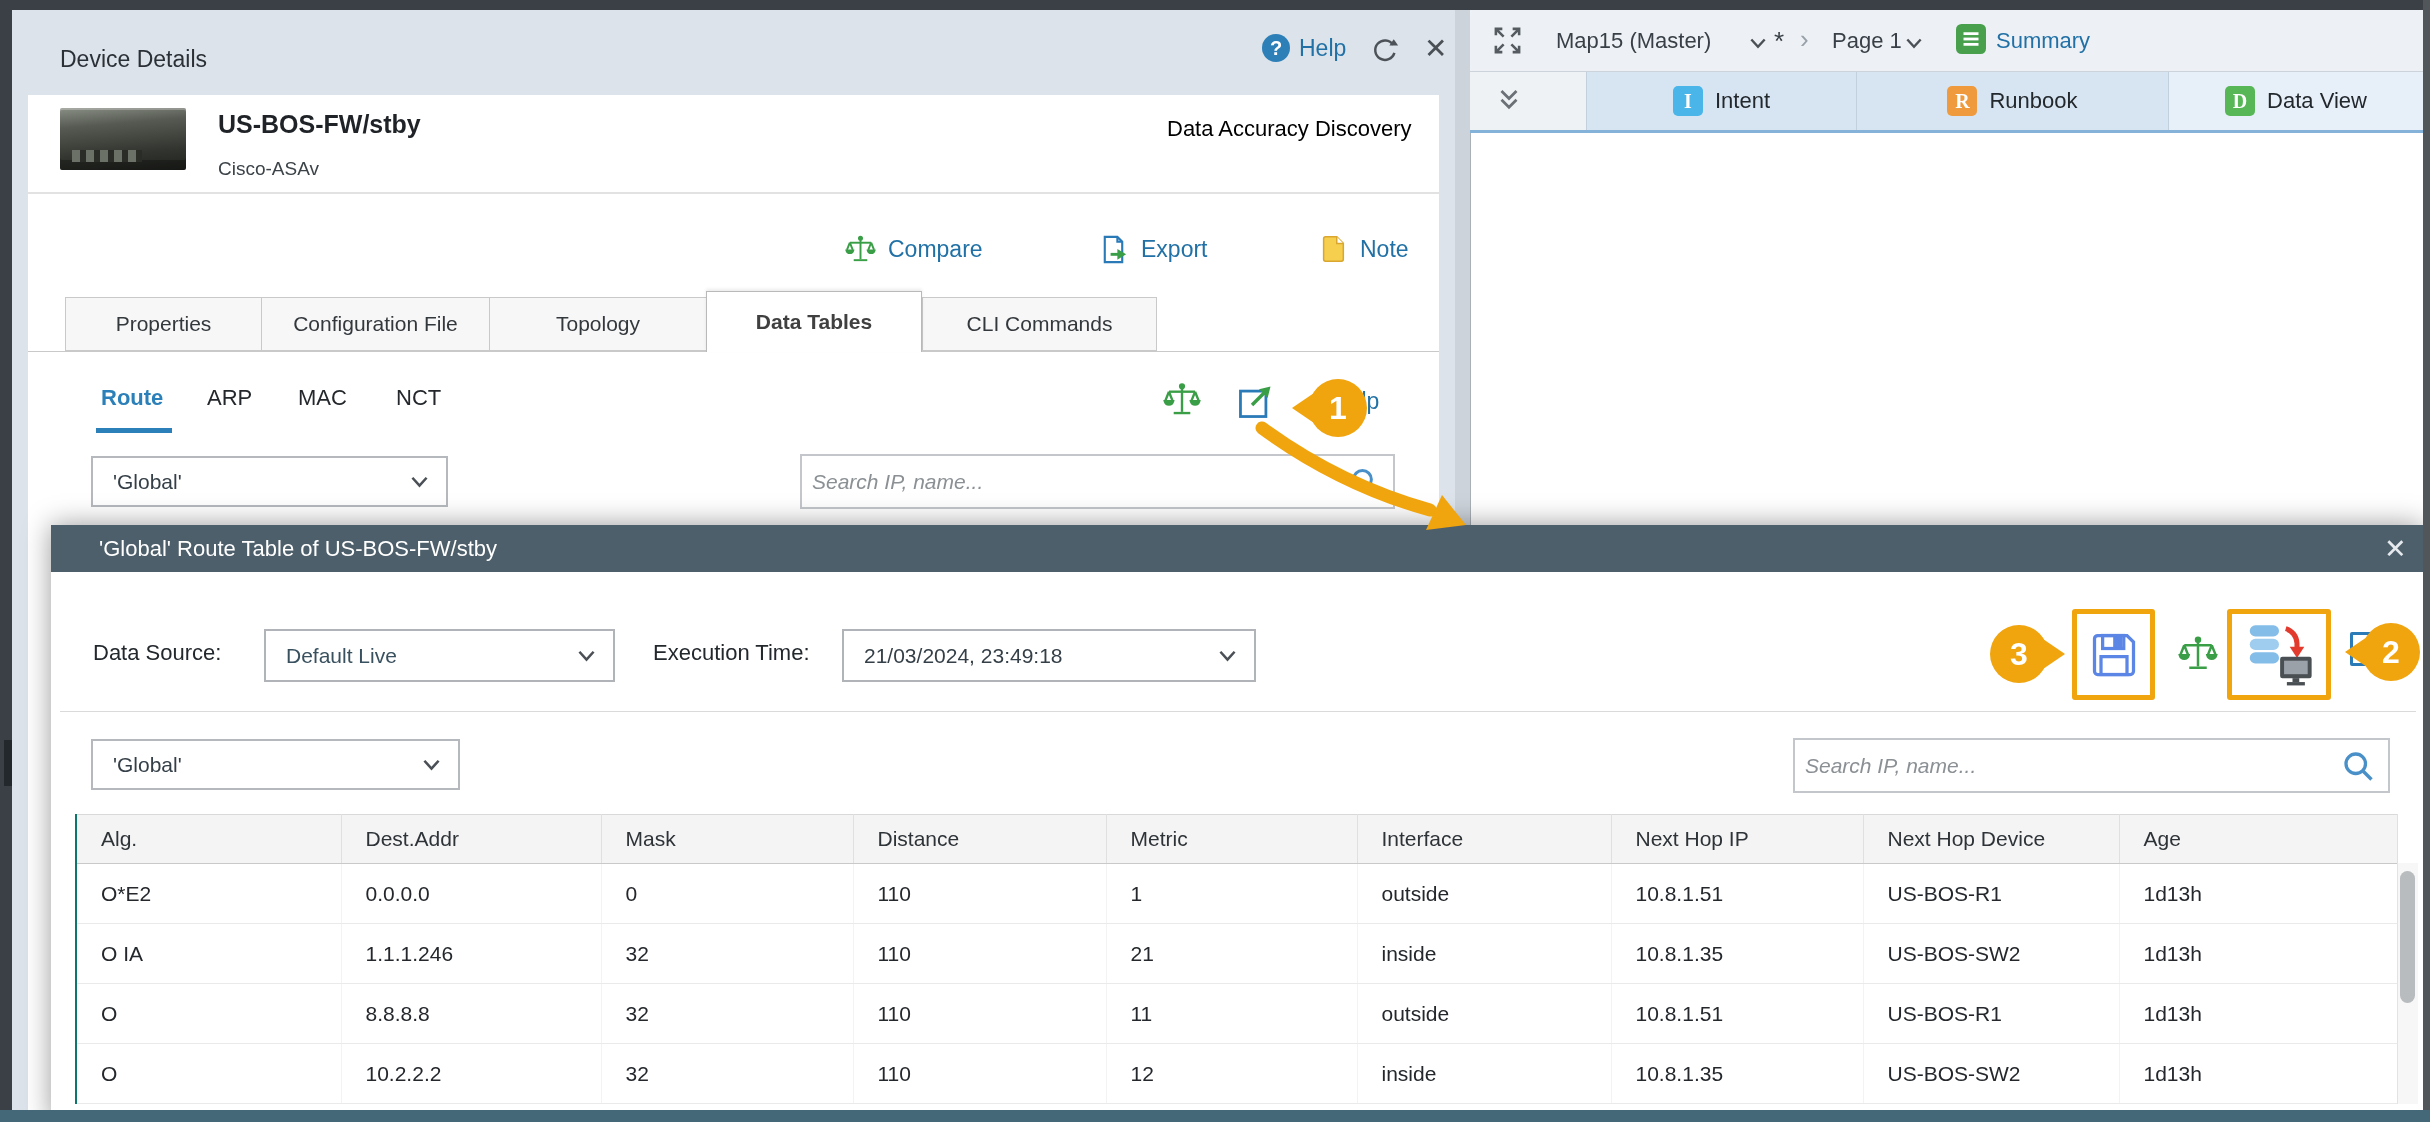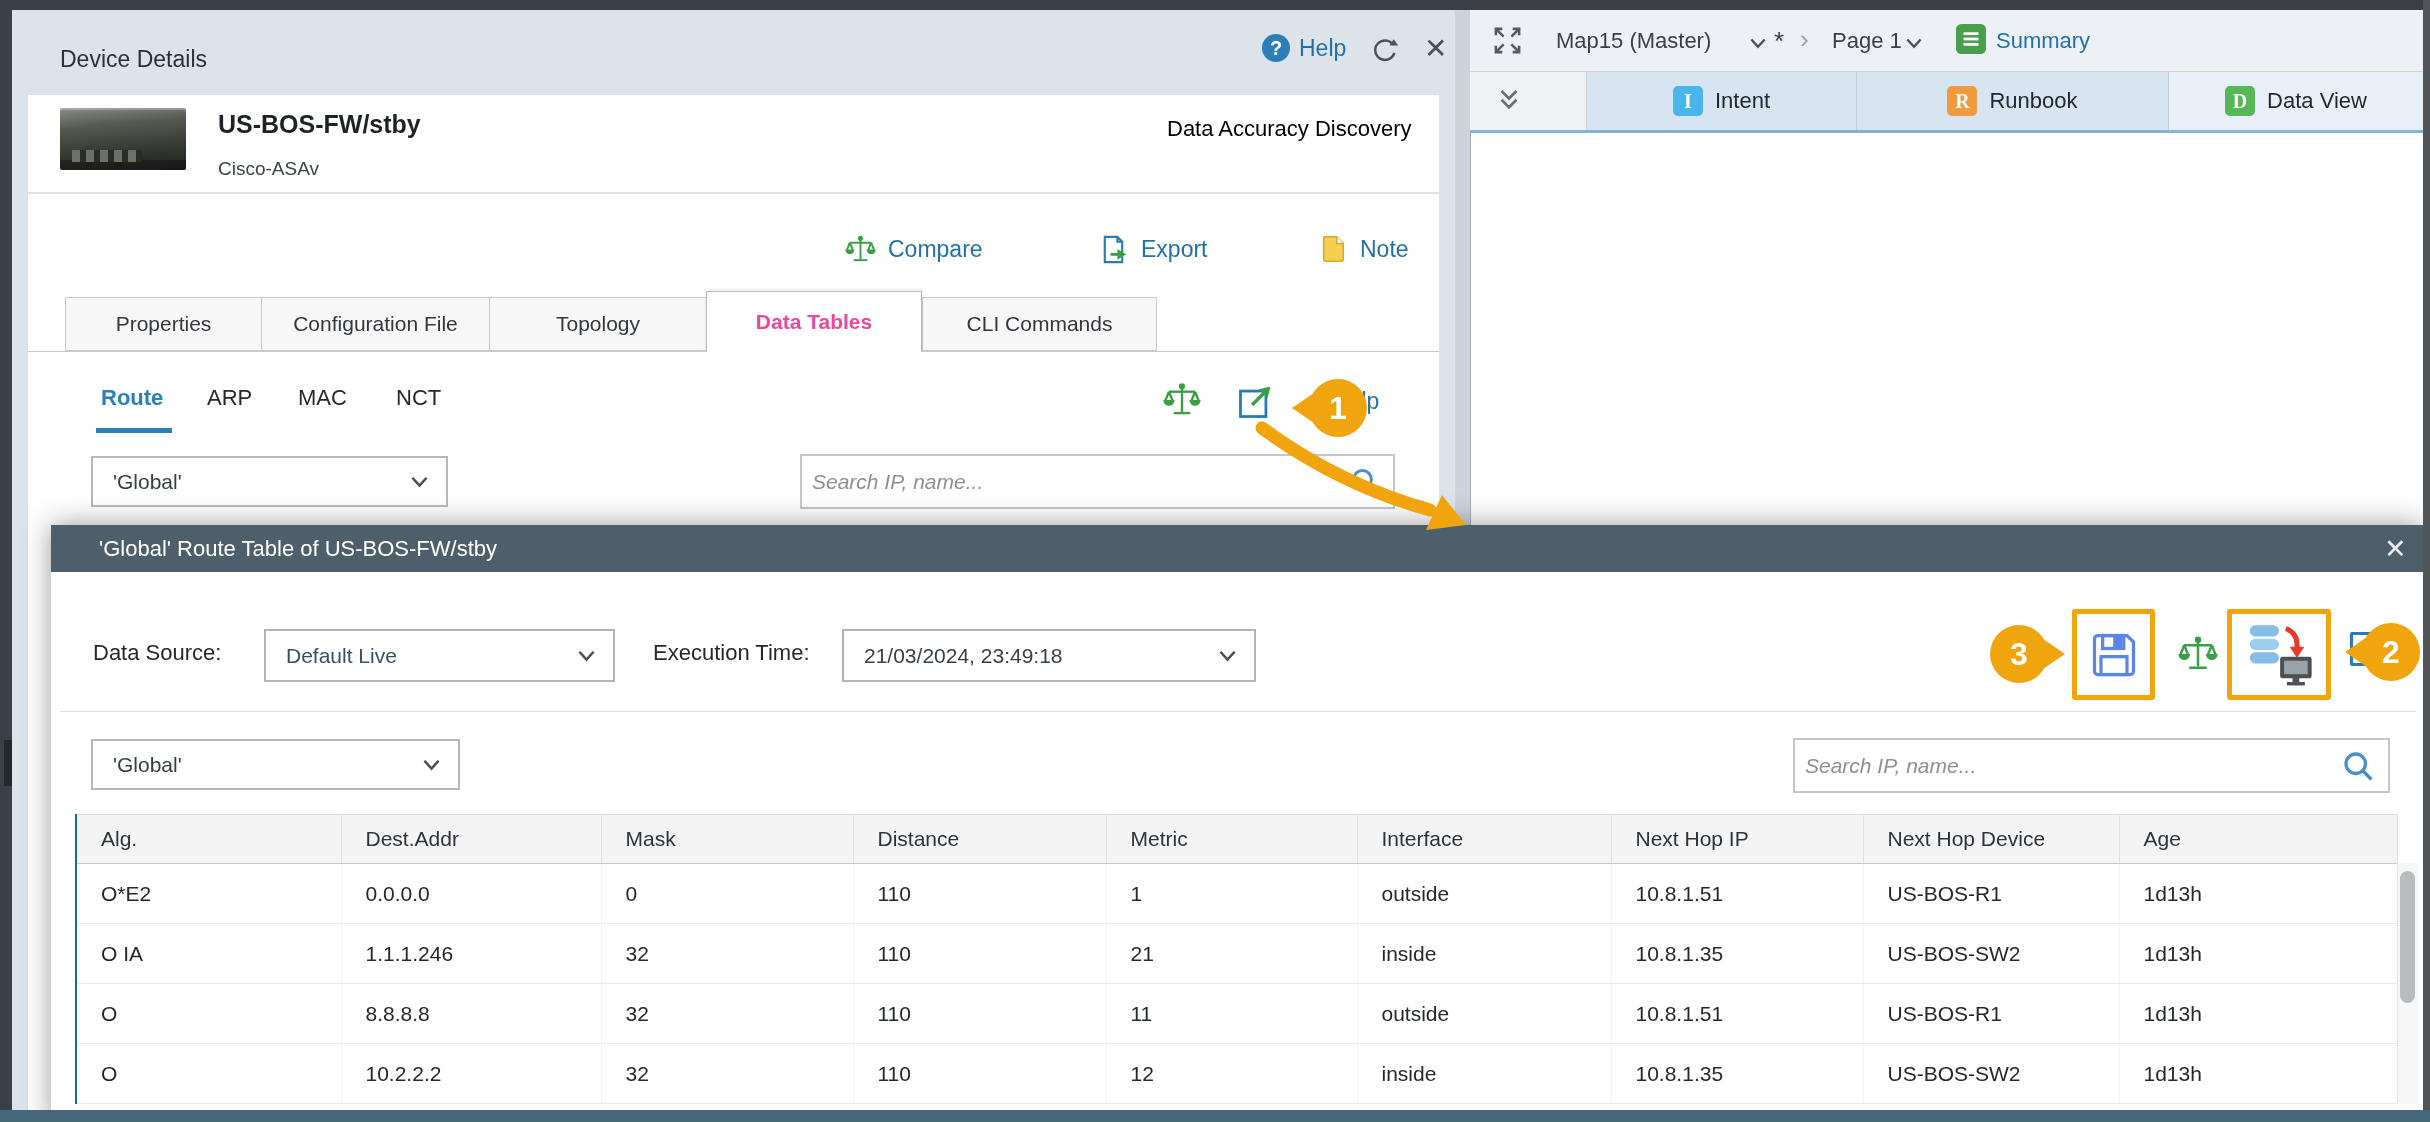--- a/index.html
+++ b/index.html
@@ -31,21 +31,21 @@
     background:repeating-linear-gradient(90deg,#6c7168 0 8px,#2a2d27 8px 14px); }
   .device-name { left:218px; top:110px; font-size:25px; font-weight:bold; color:#1f2327; }
   .device-model { left:218px; top:158px; font-size:19px; color:#3c4348; }
   .accuracy-link { left:1167px; top:116px; font-size:22px; color:#000000; }
   .divider1 { left:28px; top:192px; width:1411px; height:2px; background:#e2e2e2; }
 
   .action { top:234px; display:flex; align-items:center; gap:12px; font-size:23px; color:#2171a6; }
 
   .tab { top:297px; height:54px; background:#f7f7f7; border:1px solid #c9c9c9; display:flex; align-items:center; justify-content:center; font-size:21px; color:#33383d; border-right:none; }
   .tab.last { border-right:1px solid #c9c9c9; }
-  .tab.active { top:291px; height:61px; background:#fff; border:1px solid #b9b9b9; border-bottom:none; font-weight:bold; color:#ec4899; box-shadow:0 -2px 3px rgba(0,0,0,.08); z-index:3; }
+  .tab.active { top:291px; height:61px; background:#fff; border:1px solid #b9b9b9; border-bottom:none; font-weight:bold; color:#404040; box-shadow:0 -2px 3px rgba(0,0,0,.08); z-index:3; }
   .tabs-baseline { left:28px; top:351px; width:1411px; height:1px; background:#c9c9c9; z-index:2; }
 
   .subtab { top:385px; font-size:22px; color:#24282c; }
   .subtab.active { color:#2b80b9; font-weight:bold; }
   .subtab-underline { left:96px; top:428px; width:76px; height:5px; background:#2b80b9; }
 
   .dropdown { border:2px solid #b5b9bd; background:#fff; display:flex; align-items:center; justify-content:space-between; padding:0 18px 0 20px; font-size:21px; color:#353f47; }
   .searchbox { border:2px solid #c3c7cb; background:#fff; display:flex; align-items:center; padding:0 12px 0 0; }
   .searchbox input { border:none; outline:none; flex:1; height:100%; padding-left:10px; font-size:21px; color:#333; font-family:"Liberation Sans", sans-serif; background:transparent; }
   .searchbox input::placeholder { font-style:italic; color:#8b9094; }

